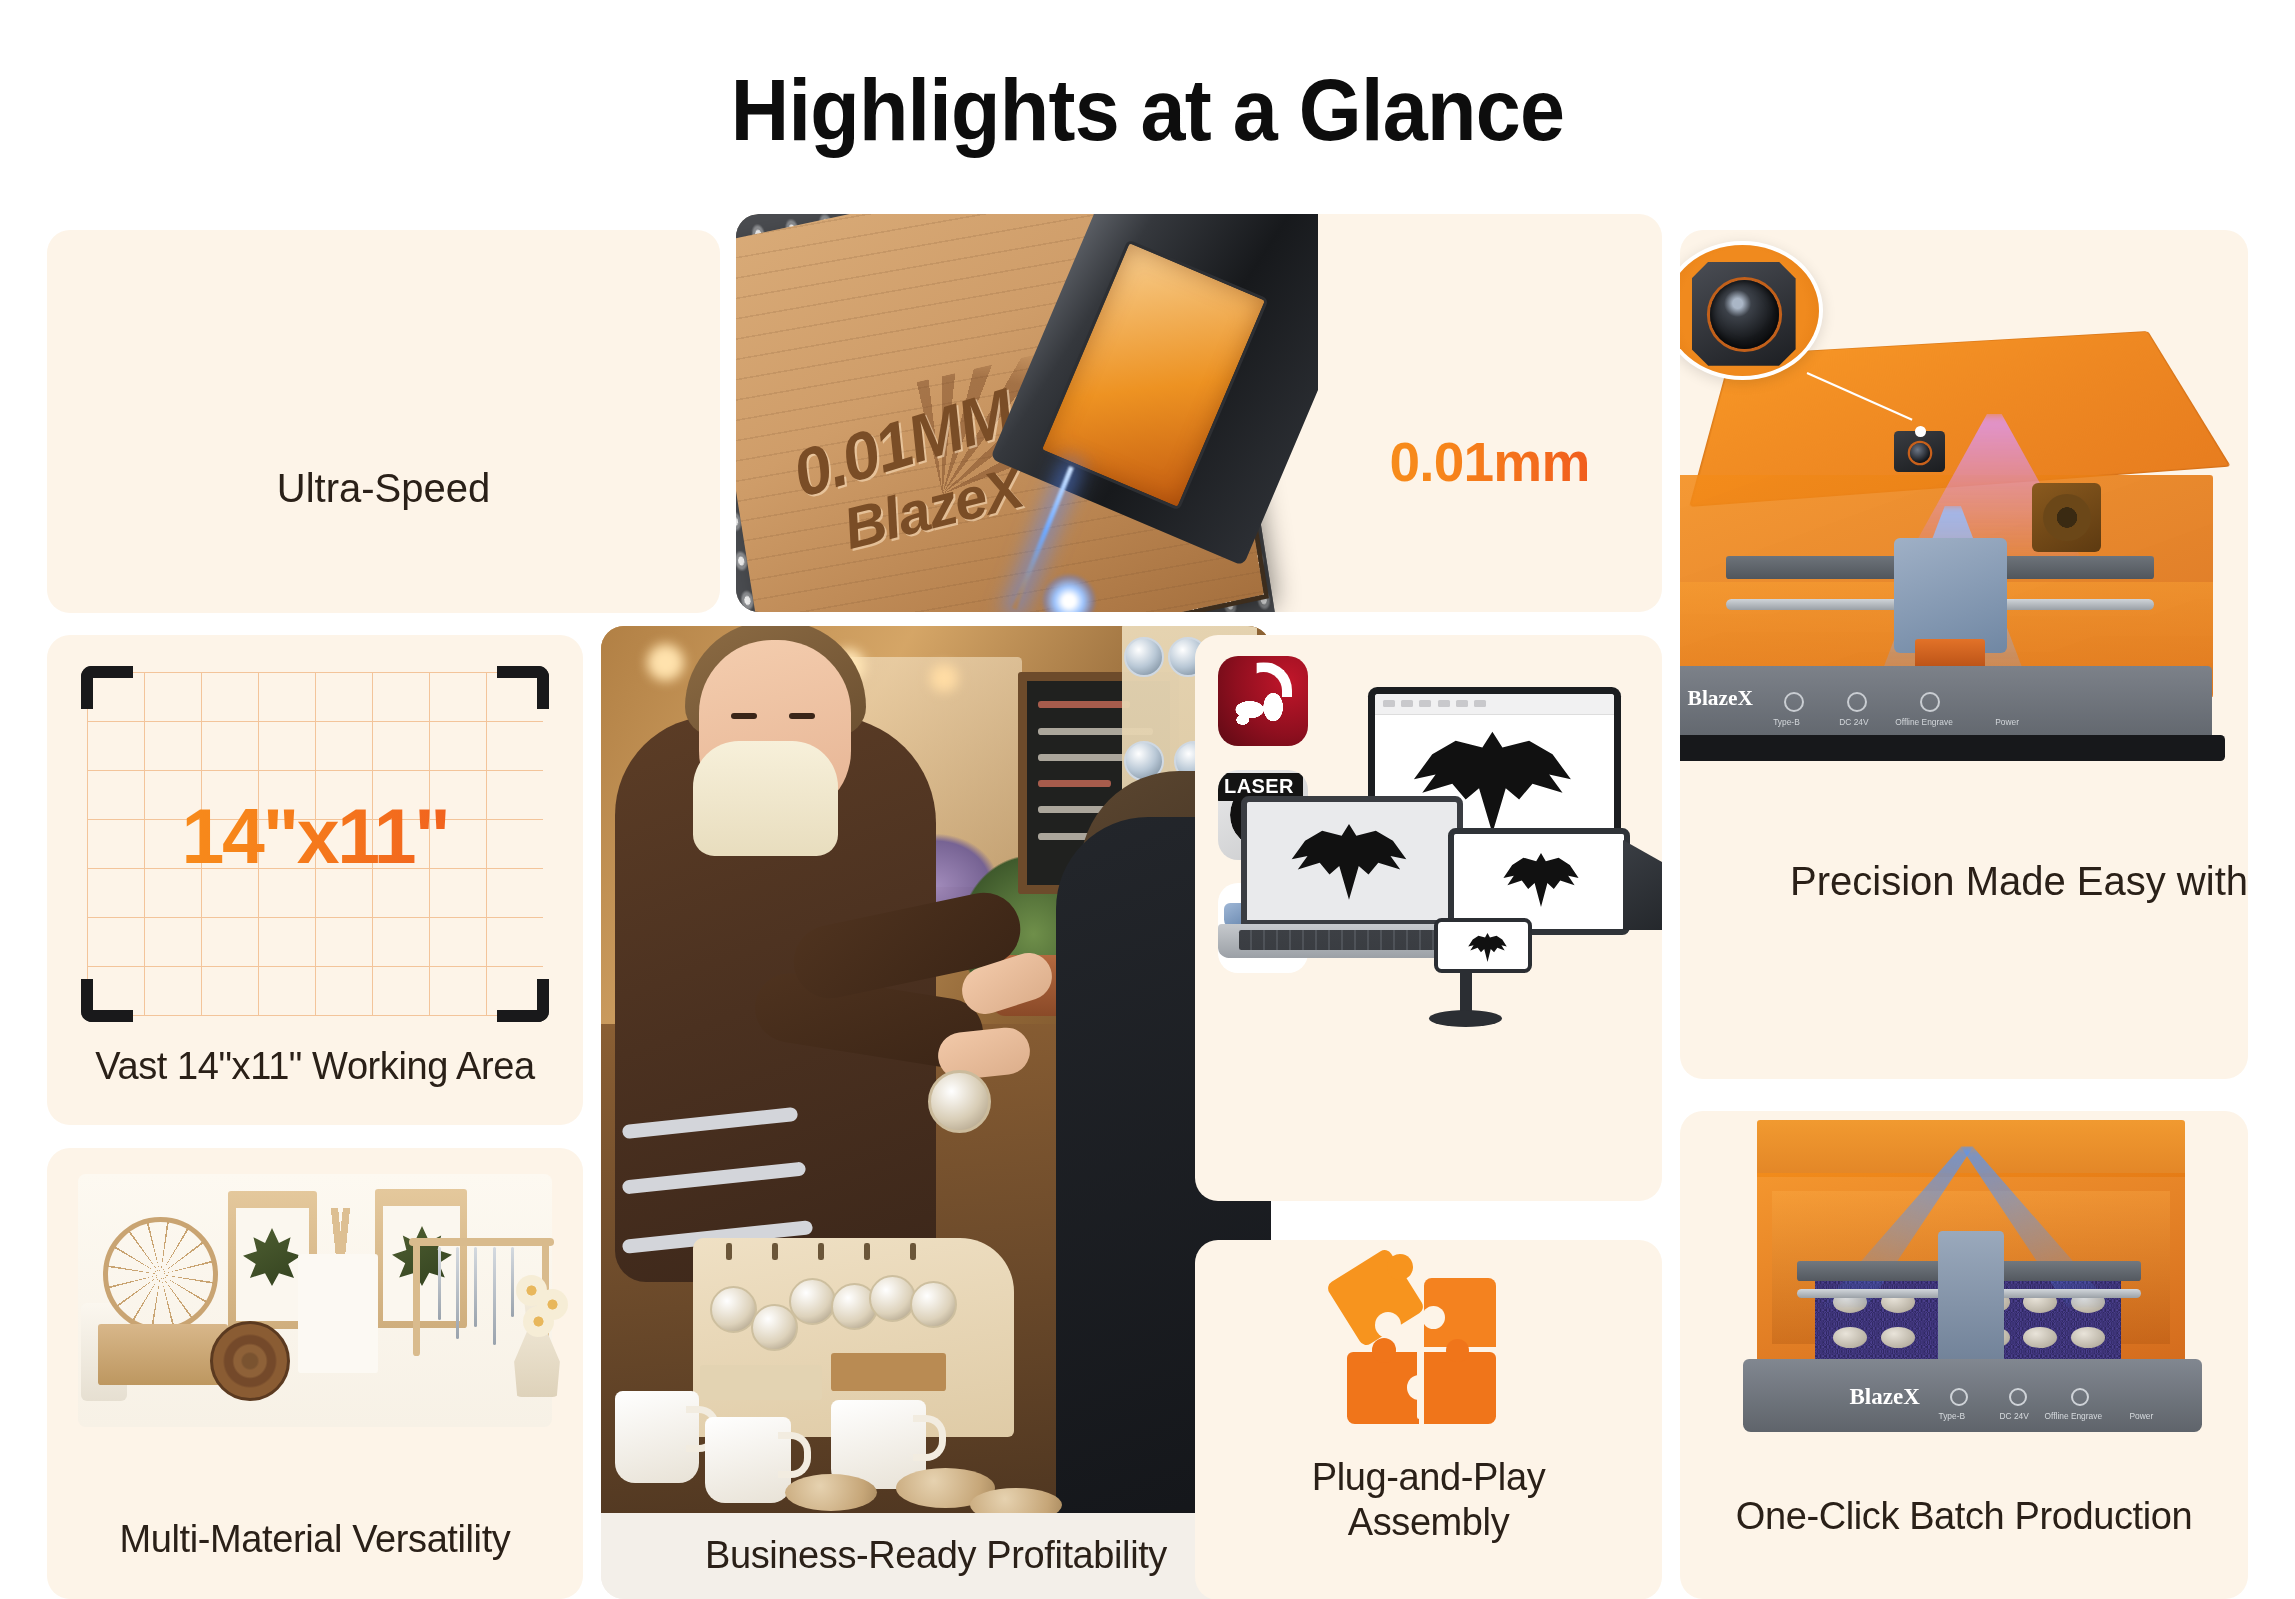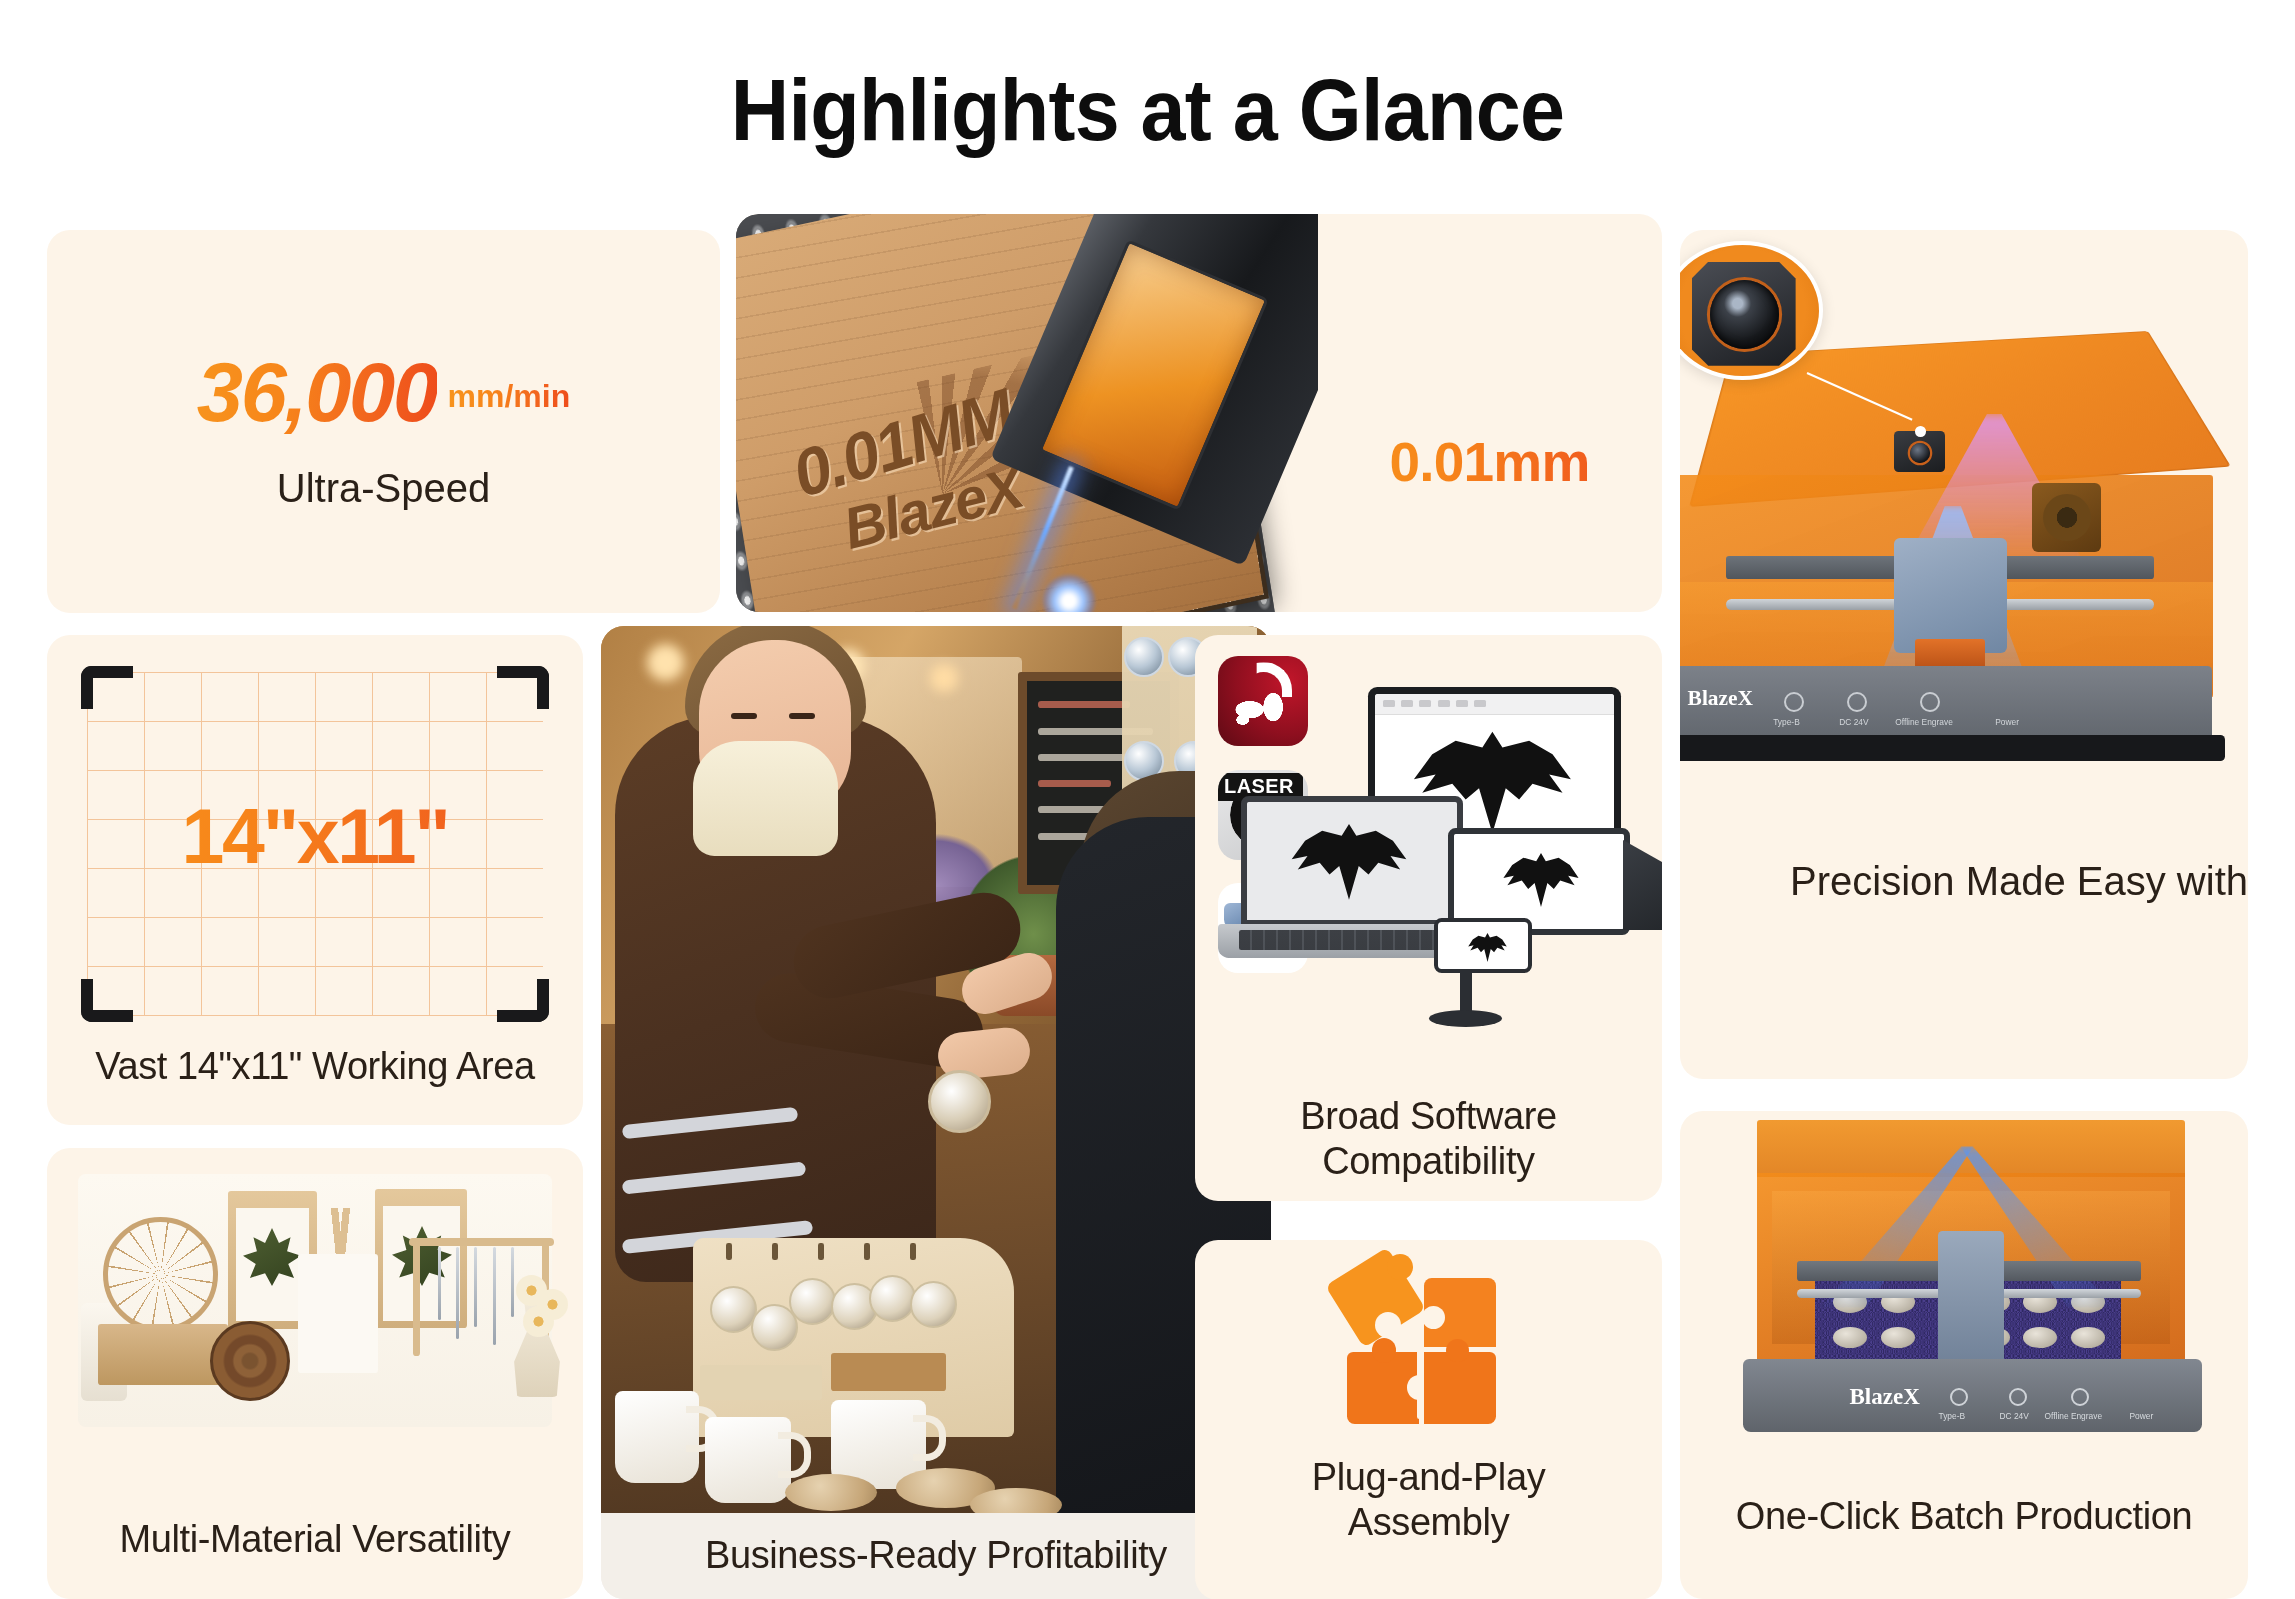--- a/index.html
+++ b/index.html
@@ -388,23 +388,20 @@
   #c-batch .cap { top:383px; }
 </style>
 </head>
 <body>
 
 <div class="page">
 
   <div class="title">Highlights at a Glance</div>
 
   <div class="card" id="c-speed">
-    <div class="row">
-      <span class="big grad">36,000</span><span class="unit grad">mm/min</span>
-    </div>
     <div class="sub">Ultra-Speed</div>
   </div>
 
   <div class="card" id="c-prec">
     <div class="engrave-img">
       <div class="eng-bg"></div>
       <div class="honey"></div>
       <div class="board"></div>
       <div class="burst"></div>
       <div class="eng-txt eng-t1">0.01MM</div>
@@ -545,24 +542,20 @@
     <div class="tablet">
       <div class="eagle" style="left:47px;top:15.3px;width:80px;height:60px;"></div>
     </div>
     <div class="tabflap"></div>
     <div class="phone">
       <div class="eagle" style="left:29px;top:9.2px;width:41px;height:32px;"></div>
     </div>
     <div class="phstand"></div>
       <div class="phbase"></div>
 
-    <div class="cap">
-      <span>Broad Software</span><br>
-      <span>Compatibility</span>
-    </div>
   </div>
 
   <div class="card" id="c-cam">
     <div class="mach">
       <div class="lid"></div>
       <div class="encl"></div>
       <div class="encl-front"></div>
       <div class="beam3"></div>
       <div class="beam2"></div>
       <div class="gantry"></div>

